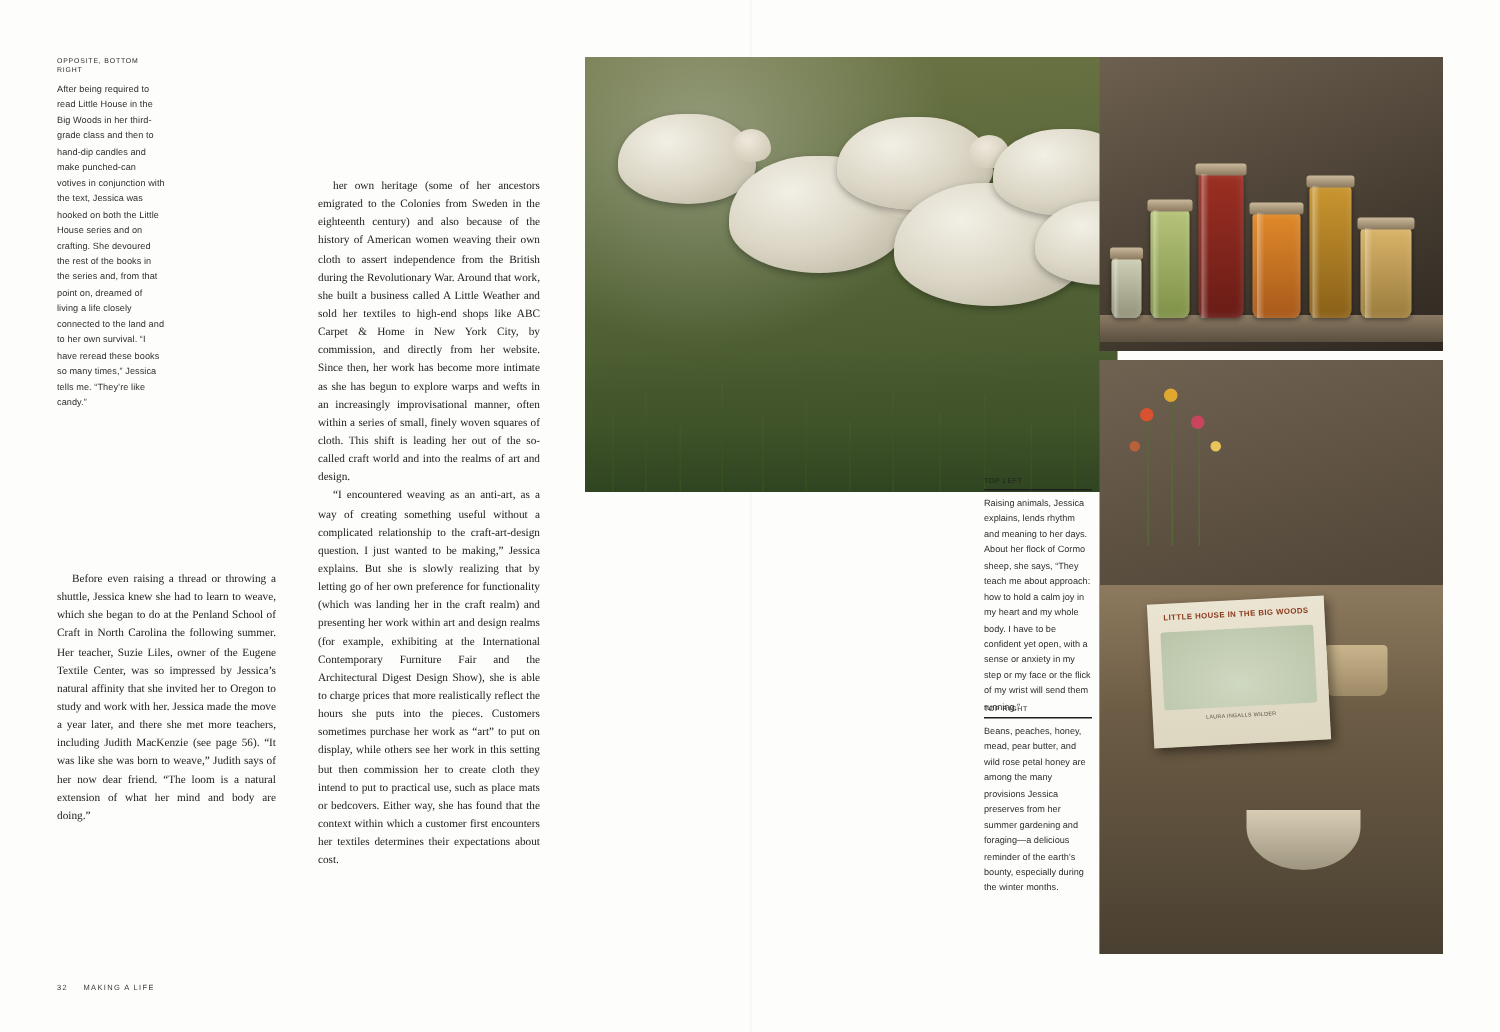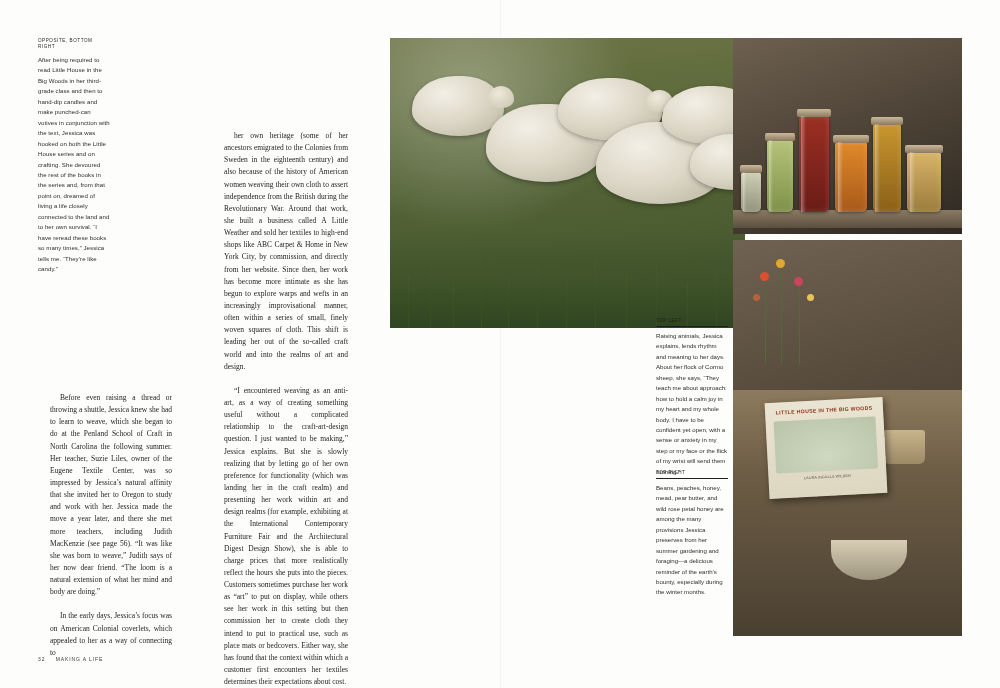--- a/index.html
+++ b/index.html
@@ -41,21 +41,21 @@
   
   .col {
     position: absolute;
     font-size: 7.5px;
     line-height: 1.62;
     color: #1c1c1c;
     text-align: justify;
     -webkit-hyphens: auto;
     hyphens: auto;
   }
-  .col p { margin: 12px; text-indent: 10px; }
+  .col p { margin: 0; text-indent: 10px; }
   .col p.first { text-indent: 10px; }
 
   #col1 { left: 38px; top: 380px; width: 146px; }
   #col2 { left: 212px; top: 118px; width: 148px; }
 
   
   .photo { position: absolute; overflow: hidden; }
 
   #photo-sheep {
     left: 390px; top: 38px; width: 355px; height: 290px;
@@ -191,21 +191,20 @@
 
   <div class="gutter"></div>
 
   <div class="caption-col">
     <div class="kicker">OPPOSITE, BOTTOM RIGHT</div>
     <div class="caption-text">After being required to read Little House in the Big Woods in her third-grade class and then to hand-dip candles and make punched-can votives in conjunction with the text, Jessica was hooked on both the Little House series and on crafting. She devoured the rest of the books in the series and, from that point on, dreamed of living a life closely connected to the land and to her own survival. “I have reread these books so many times,” Jessica tells me. “They’re like candy.”</div>
   </div>
 
   <div class="col" id="col1">
     <p class="first">Before even raising a thread or throwing a shuttle, Jessica knew she had to learn to weave, which she began to do at the Penland School of Craft in North Carolina the following summer. Her teacher, Suzie Liles, owner of the Eugene Textile Center, was so impressed by Jessica’s natural affinity that she invited her to Oregon to study and work with her. Jessica made the move a year later, and there she met more teachers, including Judith MacKenzie (see page 56). “It was like she was born to weave,” Judith says of her now dear friend. “The loom is a natural extension of what her mind and body are doing.”</p>
-    <p>In the early days, Jessica’s focus was on American Colonial coverlets, which appealed to her as a way of connecting to</p>
   </div>
 
   <div class="col" id="col2">
     <p class="first">her own heritage (some of her ancestors emigrated to the Colonies from Sweden in the eighteenth century) and also because of the history of American women weaving their own cloth to assert independence from the British during the Revolutionary War. Around that work, she built a business called A Little Weather and sold her textiles to high-end shops like ABC Carpet &amp; Home in New York City, by commission, and directly from her website. Since then, her work has become more intimate as she has begun to explore warps and wefts in an increasingly improvisational manner, often within a series of small, finely woven squares of cloth. This shift is leading her out of the so-called craft world and into the realms of art and design.</p>
     <p>“I encountered weaving as an anti-art, as a way of creating something useful without a complicated relationship to the craft-art-design question. I just wanted to be making,” Jessica explains. But she is slowly realizing that by letting go of her own preference for functionality (which was landing her in the craft realm) and presenting her work within art and design realms (for example, exhibiting at the International Contemporary Furniture Fair and the Architectural Digest Design Show), she is able to charge prices that more realistically reflect the hours she puts into the pieces. Customers sometimes purchase her work as “art” to put on display, while others see her work in this setting but then commission her to create cloth they intend to put to practical use, such as place mats or bedcovers. Either way, she has found that the context within which a customer first encounters her textiles determines their expectations about cost.</p>
   </div>
 
   <div class="photo" id="photo-sheep">
     <div class="sheep" style="left:22px; top:38px; width:92px; height:60px;">
       <div class="head" style="right:-10px; top:10px; width:26px; height:22px;"></div>

